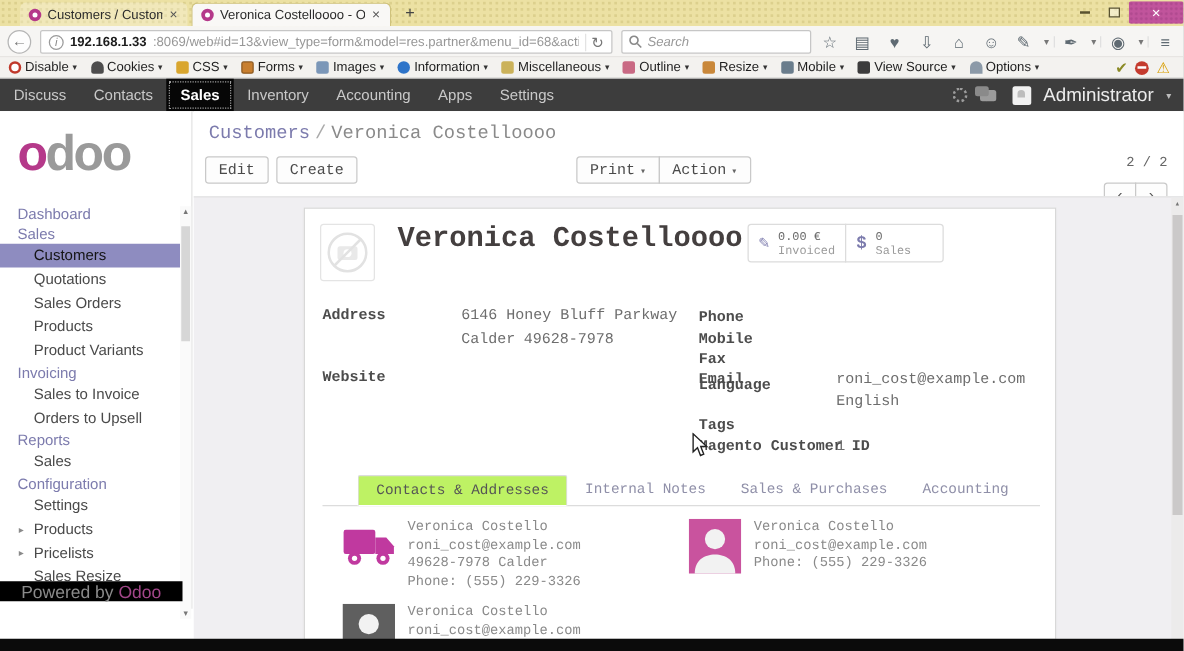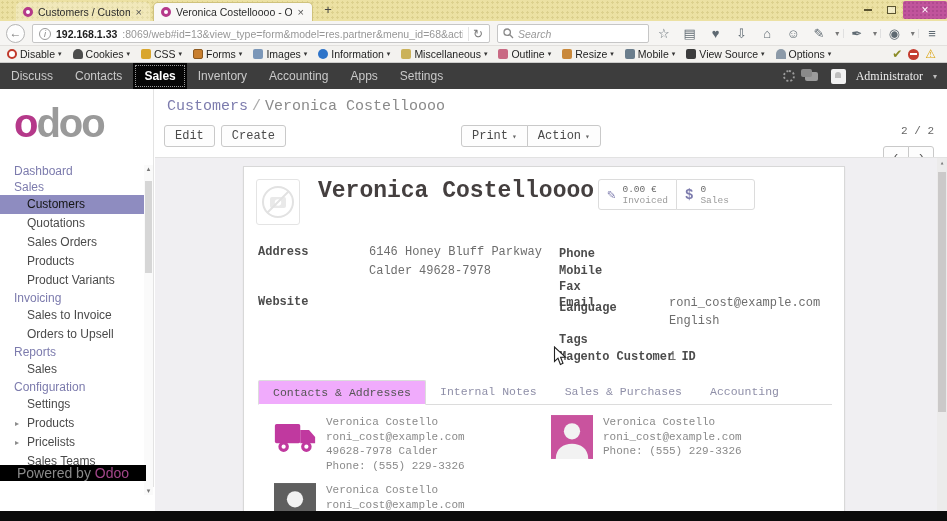--- a/index.html
+++ b/index.html
@@ -75,21 +75,21 @@
     display:flex; font-size:12px; color:#c9c9c9; }
   .navitem { padding:0 11px; line-height:26px; height:26px; white-space:nowrap; }
   .navitem.active { background:#060606; color:#fff; font-weight:bold; outline:1px dotted #9a9a9a; outline-offset:-3px; }
   .nav-right { margin-left:auto; display:flex; align-items:center; gap:10px; padding-right:10px; }
   .nav-gear { width:12px; height:12px; border:2px dotted #9c9c9c; border-radius:50%; }
   .nav-chat { width:13px; height:9px; background:#9c9c9c; border-radius:2px; position:relative; margin-right:3px; }
   .nav-chat::before { content:""; position:absolute; left:-4px; top:-3px; width:11px; height:8px; background:#8a8a8a; border-radius:2px; }
   .nav-chat::after { content:""; position:absolute; left:2px; bottom:-3px; border:3px solid rgba(0,0,0,0); border-top-color:#9c9c9c; }
   .nav-avatar { width:15px; height:15px; background:#f1f1f1; border-radius:2px; position:relative; }
   .nav-avatar::after { content:""; position:absolute; left:4.5px; top:3px; width:6px; height:6px; background:#bdbdbd; border-radius:50% 50% 0 0; }
-  .nav-user { color:#ececec; font-size:12px;font-family:Liberation Serif, serif; }
+  .nav-user { color:#ececec; font-size:15px; }
   .nav-caret { color:#bdbdbd; font-size:8px; }
 
   
   .workspace { position:absolute; left:0; top:89px; width:947px; height:422px; background:#fff; }
 
   
   .sidebar { position:absolute; left:0; top:0; width:154px; height:398px; background:#fff; border-right:1px solid #e3e3e3; }
   .logo { position:absolute; left:14px; top:14px; font-size:40px; font-weight:800; letter-spacing:-2px; color:#9a9a9a; line-height:40px; }
   .logo .o1 { color:#b5398a; }
   .menu { position:absolute; left:0; top:74px; width:145px; font-size:12px; }
@@ -148,22 +148,22 @@
   .stat-text { display:flex; flex-direction:column; line-height:11px; }
   .stat-value { font-size:9.5px; color:#6b6b6b; }
   .stat-label { font-size:9.5px; color:#9b9b9b; }
 
   .fgrid { position:absolute; left:14px; top:78px; width:576px; height:130px; font-size:12px; }
   .flabel { position:absolute; font-weight:bold; color:#4c4c4c; white-space:nowrap; }
   .fvalue { position:absolute; color:#6d6d6d; white-space:nowrap; }
 
   .ntabs { position:absolute; left:14px; top:213px; width:574px; height:25px; border-bottom:1px solid #dcdcdc; display:flex; }
   .ntab { padding:5px 14px 0 14px; font-size:11.5px; color:#8f8fa8; white-space:nowrap; }
-  .ntab.active { border:1px solid #dcdcdc; border-bottom:1px solid #fff; margin-bottom:-1px; background:#f0abfc;
-    color:#555; border-radius:2px 2px 0 0; }
+  .ntab.active { border:1px solid #dcdcdc; border-bottom:1px solid #fff; margin-bottom:-1px; background:#bef264;
+    color:#555; border-radius:2px 2px 0 0;margin-left:28px; }
 
   .cards { position:absolute; left:14px; top:245px; width:574px; height:100px; }
   .card { position:absolute; display:flex; gap:10px; }
   .card-icon { width:42px; height:44px; flex:none; }
   .card-text { font-size:11px; color:#8a8a8a; line-height:14.5px; white-space:nowrap; }
 
   .taskbar { position:absolute; left:0; top:511px; width:947px; height:10px; background:#0b0b0b; }
 
   .cursor { position:absolute; left:553px; top:346px; z-index:50; }
 </style>
@@ -324,21 +324,21 @@
         <div class="m-item">Product Variants</div>
         <div class="m-section">Invoicing</div>
         <div class="m-item">Sales to Invoice</div>
         <div class="m-item">Orders to Upsell</div>
         <div class="m-section">Reports</div>
         <div class="m-item">Sales</div>
         <div class="m-section">Configuration</div>
         <div class="m-item">Settings</div>
         <div class="m-item"><span class="m-arrow">▸</span><span>Products</span></div>
         <div class="m-item"><span class="m-arrow">▸</span><span>Pricelists</span></div>
-        <div class="m-item">Sales Teams</div>
+        <div class="m-item">Sales Resize</div>
       </div>
       <div class="side-scroll">
         <span class="side-up">▴</span>
         <span class="side-thumb"></span>
         <span class="side-down">▾</span>
       </div>
       <div class="powered"><span>Powered by</span> <span class="brand">Odoo</span></div>
     </div>
 
     <div class="content">

